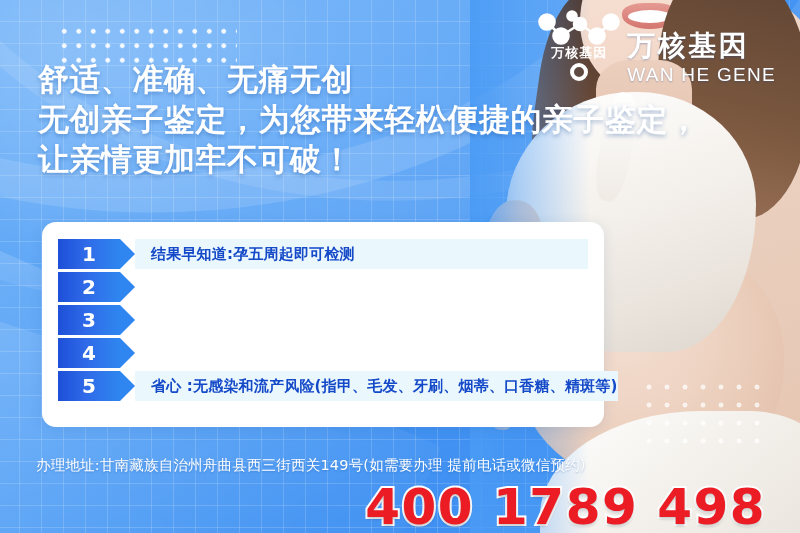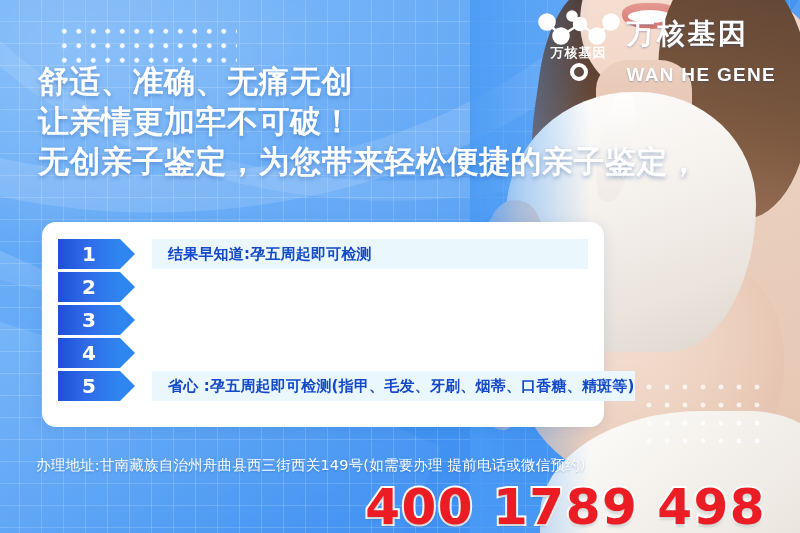--- a/index.html
+++ b/index.html
@@ -177,29 +177,29 @@
     color:#fff;font-weight:700;font-size:13px;letter-spacing:1px;
     font-family:"DejaVu Sans","Liberation Sans",sans-serif;
   }
   .logo-text{display:flex;flex-direction:column;line-height:1;}
   .logo-cn{
     color:#fff;font-weight:700;font-size:28px;letter-spacing:2.5px;
     font-family:"DejaVu Sans","Liberation Sans",sans-serif;
     text-shadow:0 1px 2px rgba(20,70,140,.35);
   }
   .logo-en{
-    color:#fff;font-weight:700;font-size:19px;letter-spacing:1.3px;margin-top:17px;
+    color:#fff;font-weight:400;font-size:19px;letter-spacing:1.3px;margin-top:5px;
     text-shadow:0 1px 2px rgba(20,70,140,.35);
   }
 
   
   .headline{
     position:absolute;left:38px;top:62px;z-index:30;
     color:#fff;font-weight:700;
-    font-family:Liberation Serif, serif;
+    font-family:Liberation Mono, monospace;
     text-shadow:0 2px 4px rgba(23,76,150,.38);
   }
   .headline div{font-size:31px;line-height:40px;letter-spacing:.5px;white-space:nowrap;}
 
   
   .card{
     position:absolute;left:42px;top:222px;width:562px;height:205px;
     background:#fff;border-radius:14px;z-index:30;
     box-shadow:0 3px 14px rgba(30,80,150,.12);
   }
@@ -215,21 +215,21 @@
     color:#fff;font-size:20px;font-weight:700;
     display:flex;align-items:center;justify-content:center;
     font-family:"DejaVu Sans","Liberation Sans",sans-serif;
   }
   .badge::after{
     content:"";position:absolute;right:-15px;top:0;
     width:0;height:0;border-top:15px solid transparent;border-bottom:15px solid transparent;
     border-left:15px solid #2f86f0;
   }
   .row-text{
-    position:relative;z-index:1;margin-left:32px;flex:1;height:30px;
+    position:relative;z-index:1;margin-left:15px;flex:1;height:30px;
     display:flex;align-items:center;padding-left:16px;
     color:#1449c8;font-size:15px;font-weight:700;letter-spacing:.2px;
     font-family:"DejaVu Sans","Liberation Sans",sans-serif;
     white-space:nowrap;
   }
 
   
   .address{
     position:absolute;left:36px;top:456px;z-index:35;
     color:#fff;font-size:14.5px;font-weight:400;letter-spacing:.2px;
@@ -305,22 +305,22 @@
       <div class="logo-mark-cn">万核基因</div>
     </div>
     <div class="logo-text">
       <span class="logo-cn">万核基因</span>
       <span class="logo-en">WAN HE GENE</span>
     </div>
   </div>
 
   <div class="headline">
     <div>舒适、准确、无痛无创</div>
+    <div>无创亲子鉴定，为您带来轻松便捷的亲子鉴定，</div>
     <div>让亲情更加牢不可破！</div>
-    <div>无创亲子鉴定，为您带来轻松便捷的亲子鉴定，</div>
   </div>
 
   <div class="card">
     <div class="rows">
 
       <div class="row">
         <div class="badge">1</div>
         <div class="row-text">结果早知道:孕五周起即可检测</div>
       </div>
 
@@ -331,21 +331,21 @@
       <div class="row">
         <div class="badge">3</div>
       </div>
 
       <div class="row">
         <div class="badge">4</div>
       </div>
 
       <div class="row">
         <div class="badge">5</div>
-        <div class="row-text">省心 :孕五周起即可检测(指甲、毛发、牙刷、烟蒂、口香糖、精斑等)</div>
+        <div class="row-text">省心 :无感染和流产风险(指甲、毛发、牙刷、烟蒂、口香糖、精斑等)</div>
       </div>
 
     </div>
   </div>
 
   <div class="address">办理地址:甘南藏族自治州舟曲县西三街西关149号(如需要办理 提前电话或微信预约)</div>
   <div class="phone">400 1789 498</div>
 
 </div>
 

